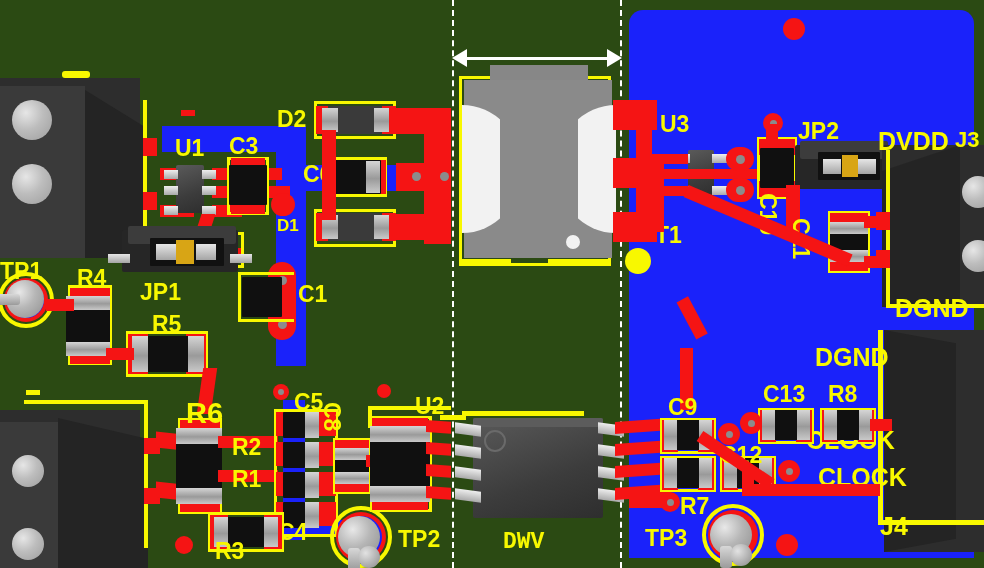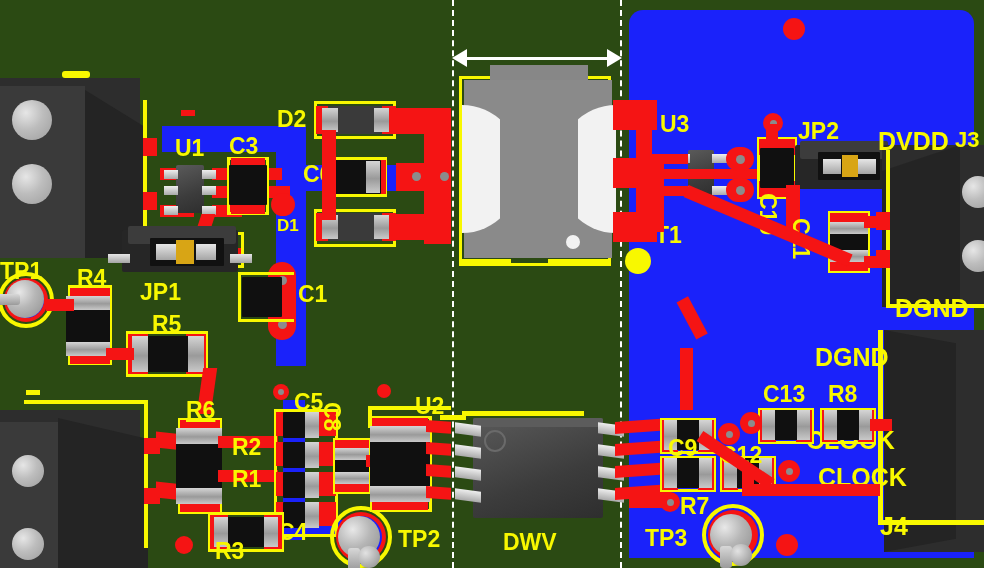--- a/index.html
+++ b/index.html
@@ -220,21 +220,21 @@
   <div class="trace" style="left:106px;top:348px;width:28px;height:12px;"></div>
   <div class="lbl" style="left:152px;top:313px;font-size:23px;">R5</div>
   <div class="trace" style="left:200px;top:368px;width:14px;height:46px;transform:skewX(-8deg);"></div>
 
   <div class="silk" style="left:178px;top:418px;width:44px;height:96px;"></div>
   <div class="trace" style="left:180px;top:420px;width:40px;height:18px;"></div>
   <div class="trace" style="left:180px;top:494px;width:40px;height:18px;"></div>
   <div class="smd" style="left:176px;top:428px;width:46px;height:76px;"></div>
   <div class="smd-term" style="left:176px;top:428px;width:46px;height:16px;"></div>
   <div class="smd-term" style="left:176px;top:488px;width:46px;height:16px;"></div>
-  <div class="lbl" style="left:186px;top:399px;font-size:23px;text-decoration:underline;">R6</div>
+  <div class="lbl" style="left:186px;top:399px;font-size:29px;">R6</div>
   <div class="trace" style="left:218px;top:470px;width:60px;height:12px;"></div>
   <div class="trace" style="left:218px;top:436px;width:60px;height:12px;"></div>
   <div class="trace" style="left:208px;top:504px;width:12px;height:26px;"></div>
 
   <div class="lbl" style="left:232px;top:436px;font-size:23px;">R2</div>
   <div class="lbl" style="left:232px;top:468px;font-size:23px;">R1</div>
 
   <div class="silk" style="left:274px;top:409px;width:64px;height:128px;"></div>
   <div class="trace" style="left:276px;top:412px;width:26px;height:24px;"></div>
   <div class="trace" style="left:312px;top:412px;width:24px;height:24px;"></div>
@@ -325,21 +325,21 @@
   <div class="abs" style="left:473px;top:418px;width:130px;height:9px;background:#5c5c5c;border-radius:2px 2px 0 0;"></div>
   <div class="abs" style="left:484px;top:430px;width:18px;height:18px;border-radius:50%;border:2px solid #6a6a6a;"></div>
   <div class="ic-pin" style="left:455px;top:424px;width:26px;height:11px;transform:skewY(8deg);"></div>
   <div class="ic-pin" style="left:455px;top:446px;width:26px;height:11px;transform:skewY(8deg);"></div>
   <div class="ic-pin" style="left:455px;top:468px;width:26px;height:11px;transform:skewY(8deg);"></div>
   <div class="ic-pin" style="left:455px;top:490px;width:26px;height:11px;transform:skewY(8deg);"></div>
   <div class="ic-pin" style="left:598px;top:424px;width:26px;height:11px;transform:skewY(8deg);"></div>
   <div class="ic-pin" style="left:598px;top:446px;width:26px;height:11px;transform:skewY(8deg);"></div>
   <div class="ic-pin" style="left:598px;top:468px;width:26px;height:11px;transform:skewY(8deg);"></div>
   <div class="ic-pin" style="left:598px;top:490px;width:26px;height:11px;transform:skewY(8deg);"></div>
-  <div class="lbl" style="left:503px;top:531px;font-size:23px;">DWV</div>
+  <div class="lbl" style="left:503px;top:531px;font-size:23px;font-family:Liberation Mono, monospace;">DWV</div>
 
   <div class="trace" style="left:615px;top:420px;width:56px;height:12px;transform:skewY(-4deg);"></div>
   <div class="trace" style="left:615px;top:442px;width:56px;height:12px;transform:skewY(-4deg);"></div>
   <div class="trace" style="left:615px;top:464px;width:56px;height:12px;transform:skewY(-4deg);"></div>
   <div class="trace" style="left:615px;top:486px;width:56px;height:12px;transform:skewY(-4deg);"></div>
 
   <div class="trace" style="left:613px;top:100px;width:44px;height:30px;"></div>
   <div class="trace" style="left:613px;top:158px;width:44px;height:30px;"></div>
   <div class="trace" style="left:613px;top:212px;width:44px;height:30px;"></div>
   <div class="trace" style="left:636px;top:100px;width:16px;height:142px;"></div>
@@ -416,21 +416,21 @@
   <div class="lbl" style="left:815px;top:345px;font-size:25px;">DGND</div>
   <div class="lbl" style="left:806px;top:428px;font-size:25px;">CLOCK</div>
   <div class="lbl" style="left:818px;top:465px;font-size:25px;">CLOCK</div>
 
   <div class="silk" style="left:660px;top:418px;width:56px;height:36px;"></div>
   <div class="trace" style="left:662px;top:420px;width:16px;height:32px;"></div>
   <div class="trace" style="left:698px;top:420px;width:16px;height:32px;"></div>
   <div class="smd" style="left:664px;top:420px;width:48px;height:30px;"></div>
   <div class="smd-term" style="left:664px;top:420px;width:13px;height:30px;"></div>
   <div class="smd-term" style="left:699px;top:420px;width:13px;height:30px;"></div>
-  <div class="lbl" style="left:668px;top:396px;font-size:23px;margin-top:41px;">C9</div>
+  <div class="lbl" style="left:668px;top:396px;font-size:23px;">C9</div>
   <div class="via" style="left:718px;top:423px;width:22px;height:22px;"></div>
   <div class="via-hole" style="left:726px;top:431px;width:7px;height:7px;"></div>
 
   <div class="silk" style="left:660px;top:456px;width:56px;height:36px;"></div>
   <div class="trace" style="left:662px;top:458px;width:16px;height:32px;"></div>
   <div class="trace" style="left:698px;top:458px;width:16px;height:32px;"></div>
   <div class="smd" style="left:664px;top:458px;width:48px;height:30px;"></div>
   <div class="smd-term" style="left:664px;top:458px;width:13px;height:30px;"></div>
   <div class="smd-term" style="left:699px;top:458px;width:13px;height:30px;"></div>
 

